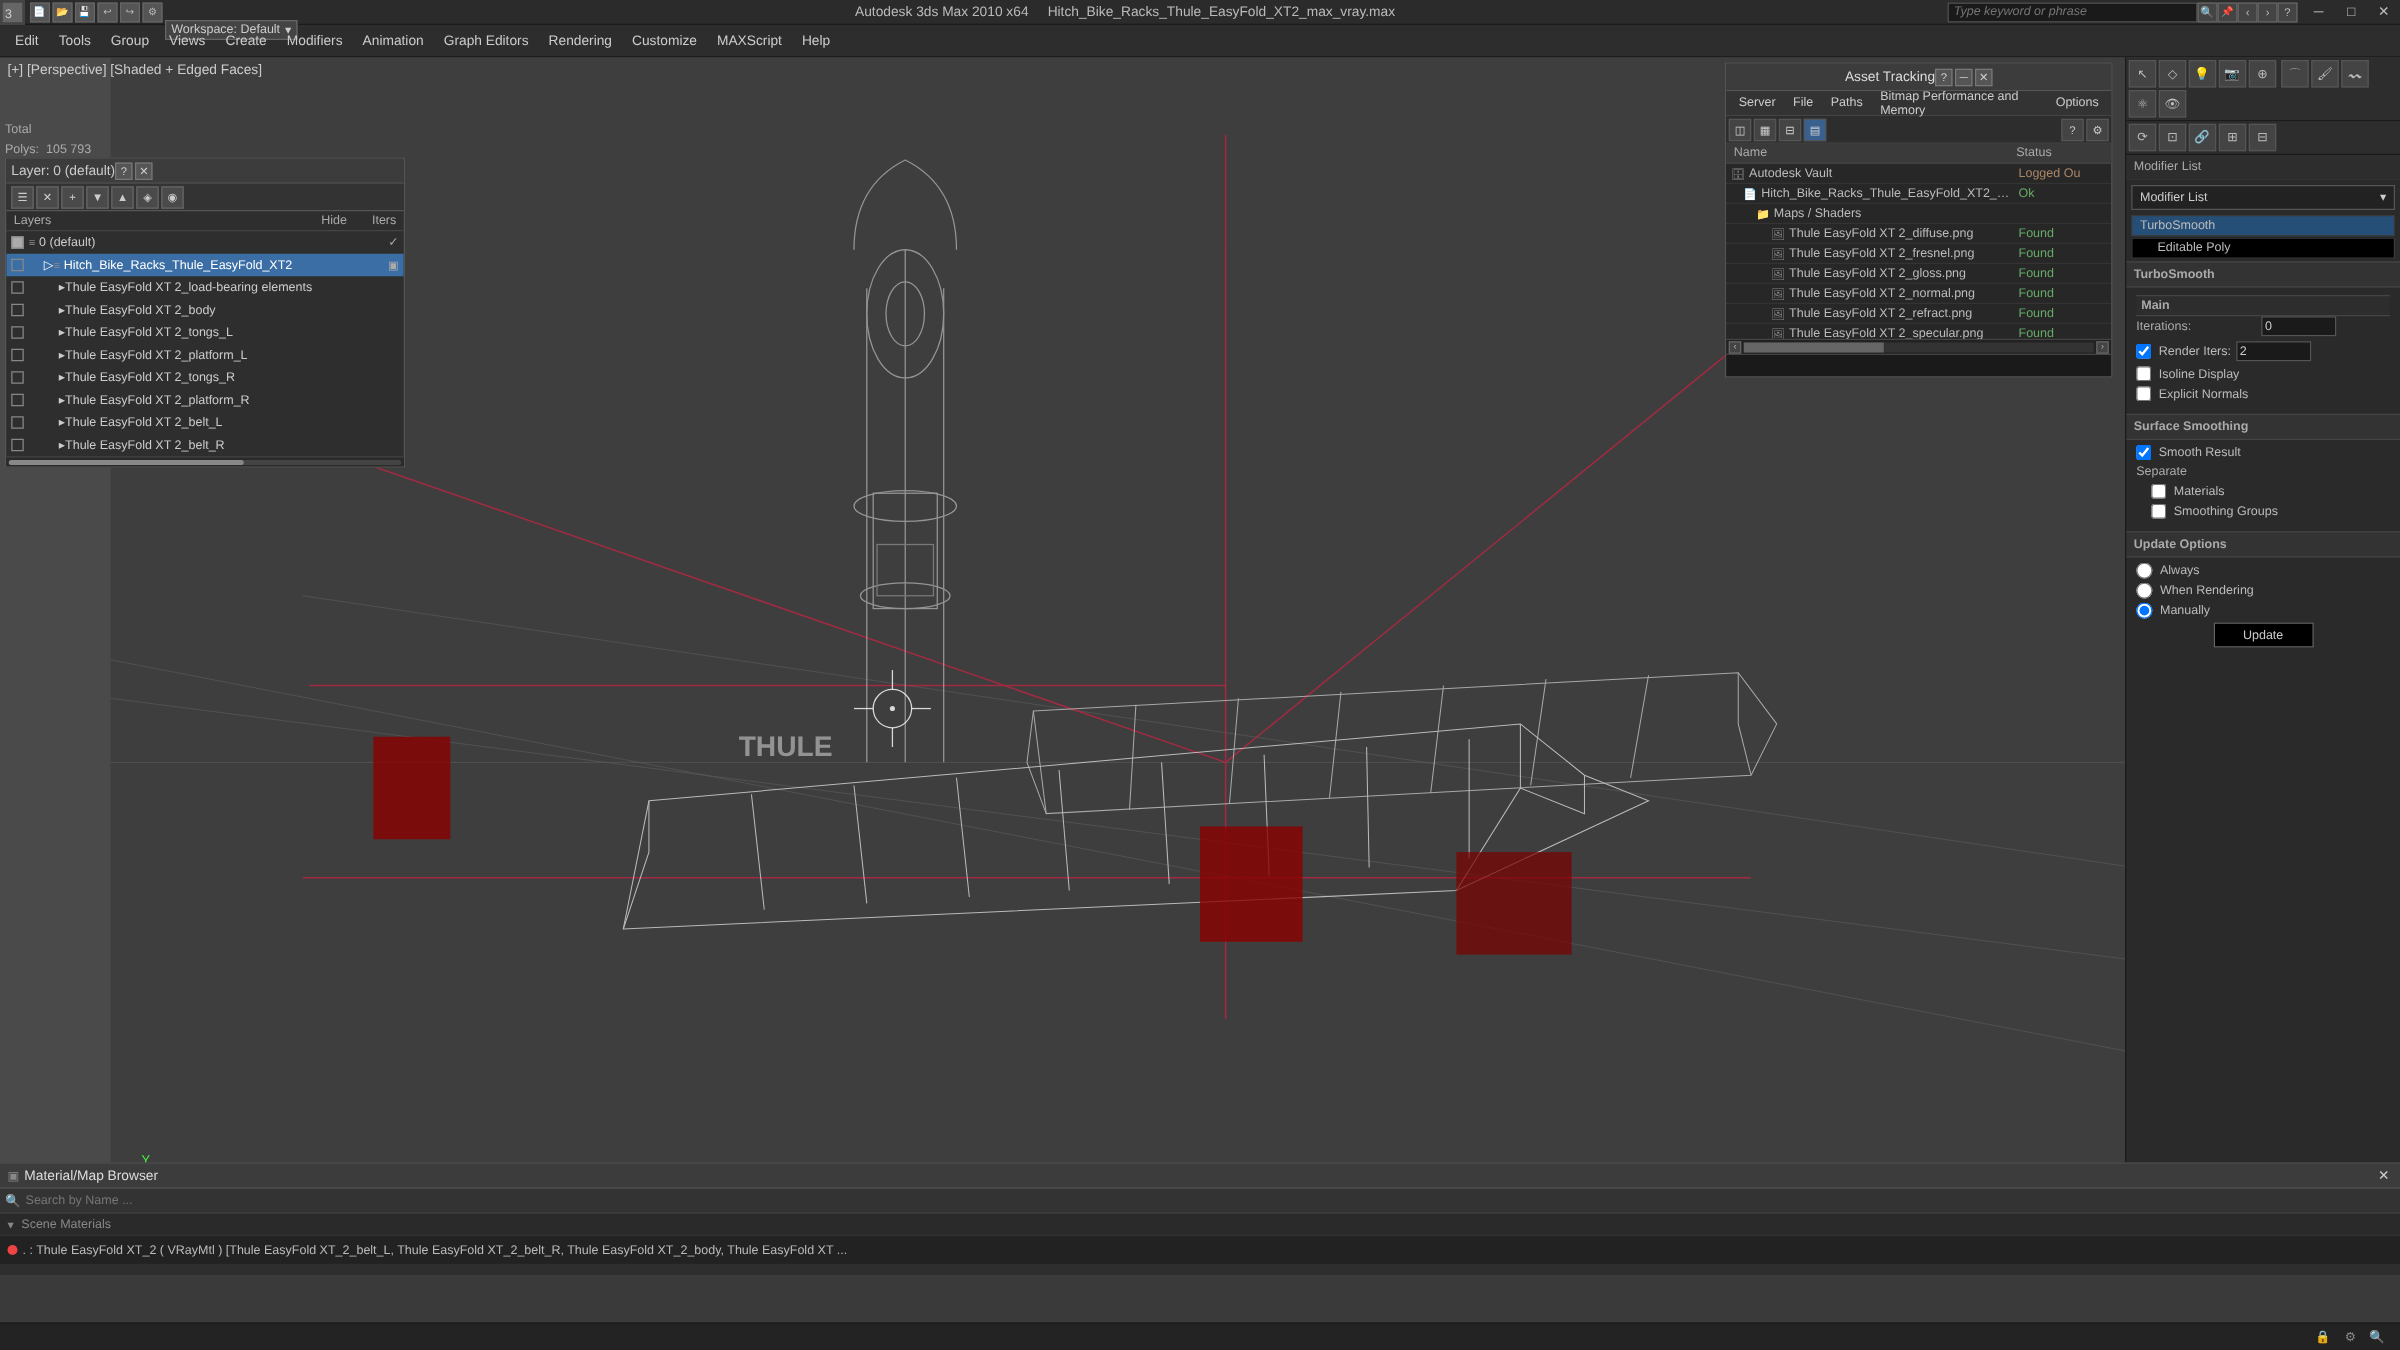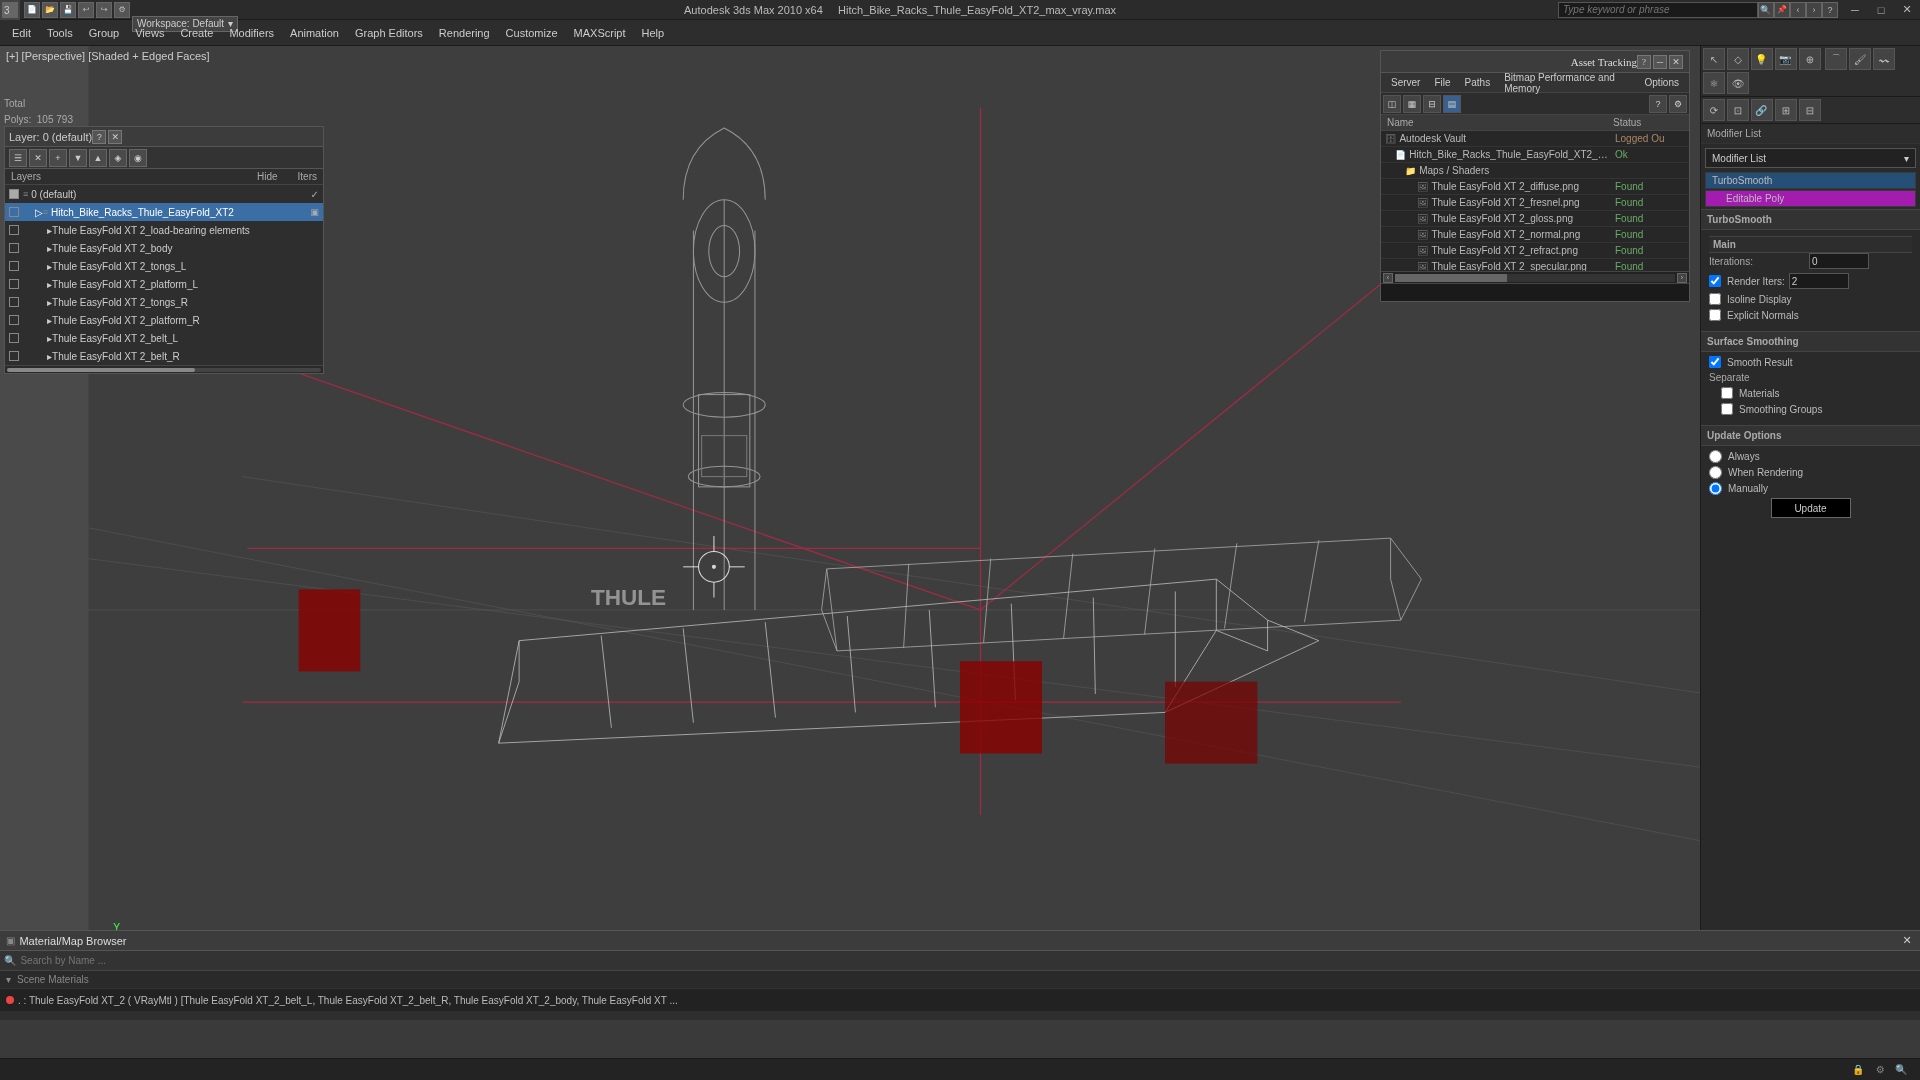--- a/index.html
+++ b/index.html
@@ -340,21 +340,21 @@
     .mod-item {
       padding: 2px 6px;
       font-size: 10px;
       color: #bbb;
       cursor: pointer;
       background: #2e2e2e;
       border: 1px solid #3a3a3a;
       margin-bottom: 1px;
     }
     .mod-item.selected { background: #264f78; }
-    .mod-item.sub { background: #a21caf; padding-left: 20px; }
+    .mod-item.sub { background: #000000; padding-left: 20px; }
 
     .section-header {
       display: flex;
       align-items: center;
       padding: 4px 6px;
       background: #333;
       border-top: 1px solid #444;
       border-bottom: 1px solid #444;
       margin-top: 2px;
       font-size: 10px;
@@ -431,22 +431,21 @@
       border: 1px solid #555;
       z-index: 40;
     }
     .at-titlebar {
       height: 22px;
       background: #3c3c3c;
       display: flex;
       align-items: center;
       padding: 0 6px;
       border-bottom: 1px solid #555;
-      justify-content: flex-end;
-      font-family: Liberation Serif, serif;
+      justify-content: center;
     }
     .at-title { font-size: 11px; color: #ddd; }
     .at-btns { display: flex; gap: 2px; }
     .at-btn {
       width: 14px;
       height: 14px;
       background: #555;
       border: 1px solid #777;
       display: flex;
       align-items: center;

